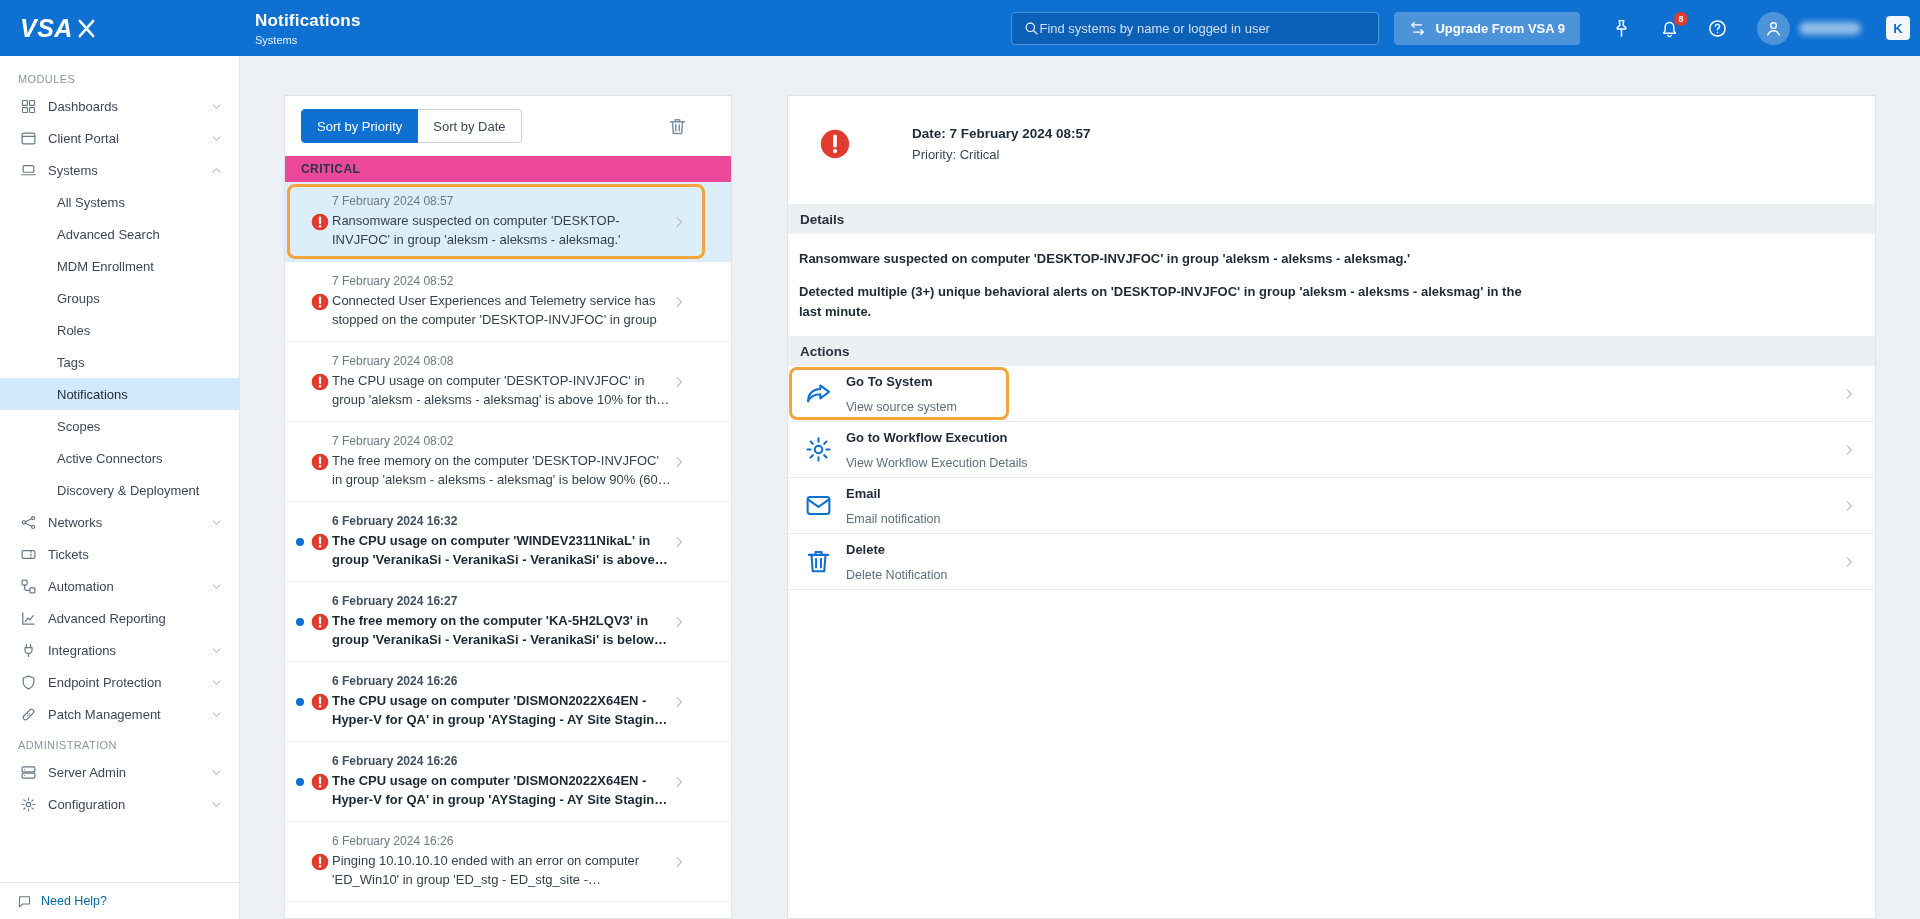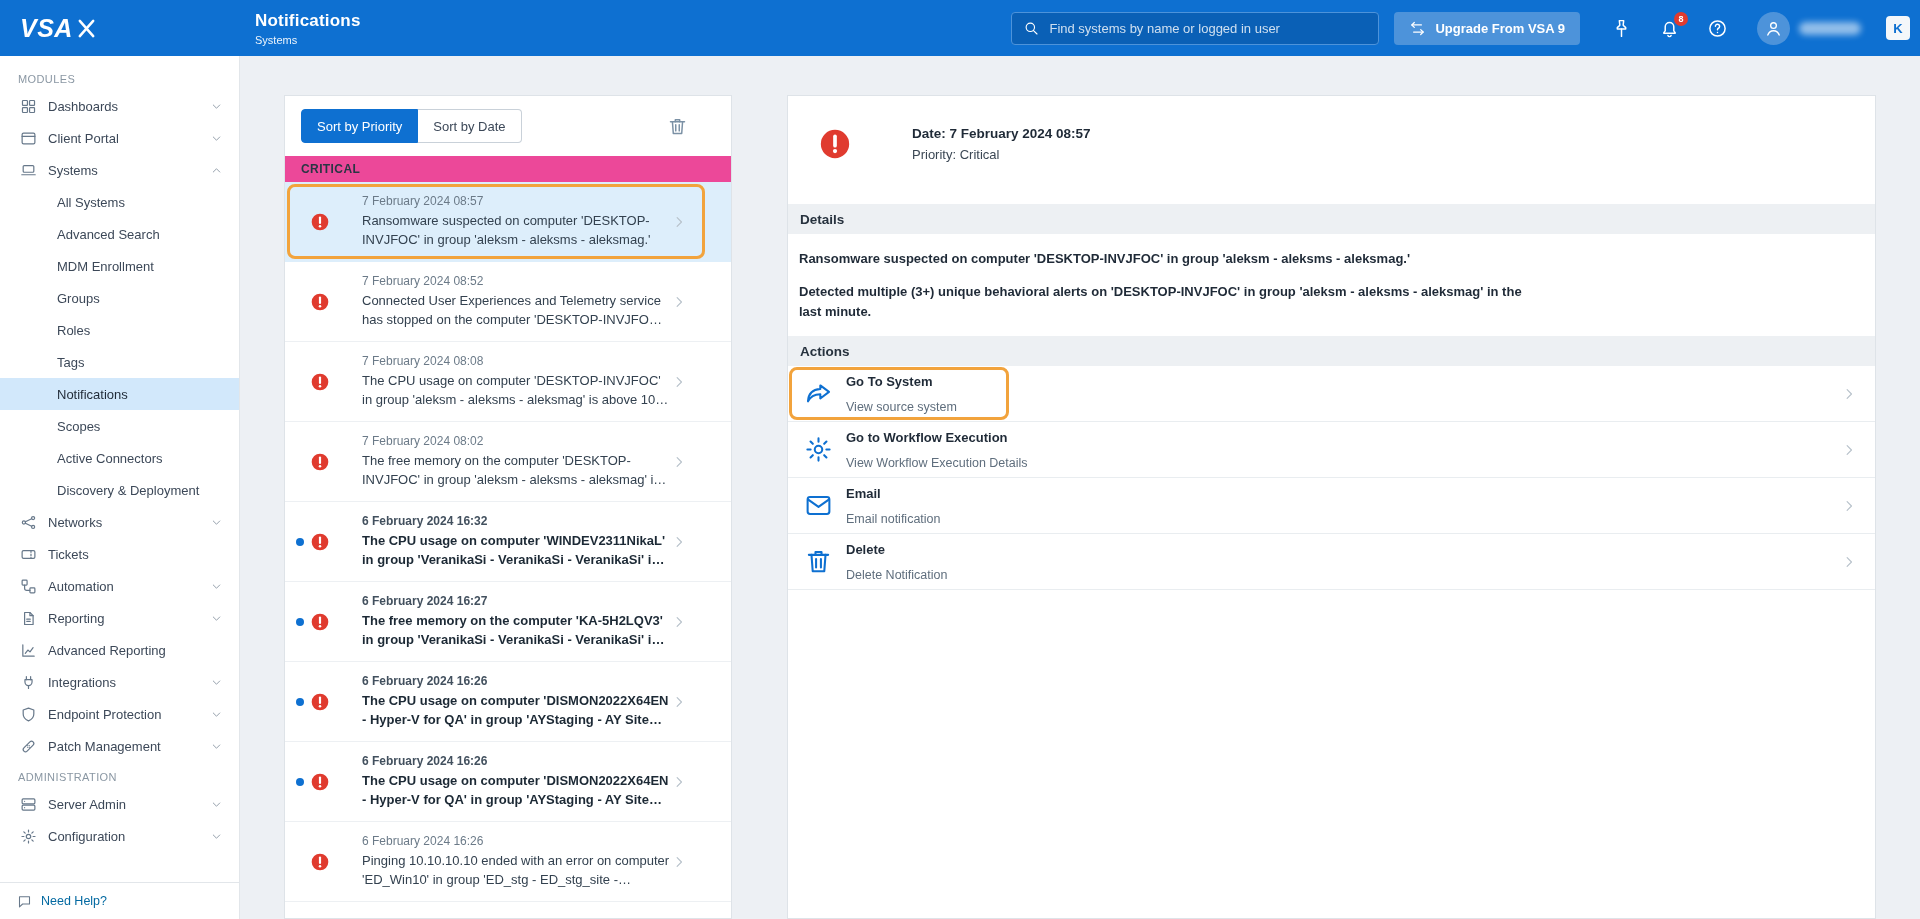--- a/index.html
+++ b/index.html
@@ -10,21 +10,21 @@
 
   
   .topbar{height:56px;background:#0e70d1;display:flex;align-items:center;color:#fff;position:relative;z-index:2}
   .logo-wrap{width:240px;flex-shrink:0;display:flex;align-items:center;padding-left:20px;cursor:pointer}
   .logo-text{font-size:25px;font-weight:700;font-style:italic;letter-spacing:.5px}
   .logo-x{width:23px;height:23px;display:block;margin-left:2px}
   .title-block{margin-left:15px}
   .page-title{font-size:17px;font-weight:700;letter-spacing:.2px}
   .page-subtitle{font-size:11px;margin-top:3px;color:rgba(255,255,255,.92)}
   .topbar-spacer{flex:1}
-  .searchbar{width:368px;height:33px;background:#0a60b6;border:1px solid #4d93da;border-radius:4px;display:flex;align-items:center;gap:10px;padding:0 11px;margin-right:15px}
+  .searchbar{width:368px;height:33px;background:#0a60b6;border:1px solid #4d93da;border-radius:4px;display:flex;align-items:center;gap:0;padding:0 11px;margin-right:15px}
   .searchbar .tic{width:16px;height:16px;color:#fff;flex-shrink:0;display:block}
   .searchbar input{flex:1;min-width:0;background:transparent;border:0;outline:0;color:#fff;font-size:13px}
   .searchbar input::placeholder{color:rgba(255,255,255,.8)}
   .upgrade-btn{height:33px;background:#4d93da;border:0;border-radius:4px;color:#fff;font-size:13px;font-weight:700;display:flex;align-items:center;gap:9px;padding:0 15px;margin-right:31px;cursor:pointer}
   .upgrade-btn .tic{width:17px;height:17px;display:block}
   .top-icons{display:flex;align-items:center;gap:27px;margin-right:29px}
   .top-icon{position:relative;display:block;width:21px;height:21px;color:#fff;cursor:pointer}
   .top-icon .tic{width:21px;height:21px;display:block}
   .badge{position:absolute;top:-6px;right:-8px;min-width:14px;height:14px;padding:0 3px;background:#e03b2f;border-radius:7px;color:#fff;font-size:9px;font-weight:700;display:flex;align-items:center;justify-content:center}
   .avatar{width:33px;height:33px;border-radius:50%;background:#4d93da;display:flex;align-items:center;justify-content:center;cursor:pointer;flex-shrink:0}
@@ -59,21 +59,21 @@
   .seg-btn:last-child{border-radius:0 4px 4px 0;border-left:0}
   .toolbar-spacer{flex:1}
   .trash-btn{width:24px;height:24px;background:none;border:0;color:#7b91a5;cursor:pointer;padding:0;margin-right:26px}
   .trash-btn .tic{width:21px;height:21px;display:block;margin:0 auto}
   .crit-header{height:26px;background:#ec4899;display:flex;align-items:center;padding:0 16px;font-size:12px;font-weight:700;letter-spacing:.4px;color:#2a3644}
   .notif-list{flex:1;overflow:hidden}
   .notif{position:relative;height:80px;display:flex;align-items:center;border-bottom:1px solid #edf0f3;cursor:pointer}
   .dotcol{width:22px;flex-shrink:0;display:flex;justify-content:flex-end;padding-right:3px}
   .dot{width:8px;height:8px;border-radius:50%;background:#0e70d1}
   .alert-ic{width:20px;height:20px;margin-left:3px;color:#e03b2f;flex-shrink:0}
-  .nbody{margin-left:32px;width:366px;min-width:0}
+  .nbody{margin-left:2px;width:366px;min-width:0}
   .ndate{font-size:12px;color:#6b7a88;margin-bottom:4px}
   .nmsg{font-size:13px;line-height:1.45;color:#33414f;display:-webkit-box;-webkit-line-clamp:2;-webkit-box-orient:vertical;overflow:hidden}
   .notif.unread .ndate{font-weight:700;color:#42505e}
   .notif.unread .nmsg{font-weight:700;color:#1c2935}
   .nchev{width:16px;height:16px;color:#b7c1ca;margin-left:auto;margin-right:44px;flex-shrink:0}
   .notif.selected{background:#ddeefb;border-bottom-color:#ddeefb}
   .notif.selected::after{content:"";position:absolute;inset:2px 26px 2px 2px;border:3px solid #f2a33c;border-radius:8px;pointer-events:none}
 
   
   .detail-panel{flex:1;background:#fff;border:1px solid #dee3e8;overflow:hidden;display:flex;flex-direction:column}
@@ -284,35 +284,20 @@
           <span class="nav-label">Automation</span>
           <span class="nav-chev">
             <svg class="ic" viewBox="0 0 24 24" fill="none" stroke="currentColor" stroke-width="1.7" stroke-linecap="round" stroke-linejoin="round" aria-hidden="true">
               <path d="M6 9.2l6 6 6-6"></path>
             </svg>
           </span>
         </div>
         <div class="nav-row">
           <span class="nav-ic">
             <svg class="ic" viewBox="0 0 24 24" fill="none" stroke="currentColor" stroke-width="1.7" stroke-linecap="round" stroke-linejoin="round" aria-hidden="true">
-              <path d="M6.5 3.5h7.5l4.5 4.5v12.5h-12z"></path>
-              <path d="M14 3.5V8h4.5"></path>
-              <path d="M9.5 13h5M9.5 16h5"></path>
-            </svg>
-          </span>
-          <span class="nav-label">Reporting</span>
-          <span class="nav-chev">
-            <svg class="ic" viewBox="0 0 24 24" fill="none" stroke="currentColor" stroke-width="1.7" stroke-linecap="round" stroke-linejoin="round" aria-hidden="true">
-              <path d="M6 9.2l6 6 6-6"></path>
-            </svg>
-          </span>
-        </div>
-        <div class="nav-row">
-          <span class="nav-ic">
-            <svg class="ic" viewBox="0 0 24 24" fill="none" stroke="currentColor" stroke-width="1.7" stroke-linecap="round" stroke-linejoin="round" aria-hidden="true">
               <path d="M4 4v16h16"></path>
               <path d="M7.5 16l3.6-4.6 3 2.5 4.4-5.9"></path>
             </svg>
           </span>
           <span class="nav-label">Advanced Reporting</span>
         </div>
         <div class="nav-row">
           <span class="nav-ic">
             <svg class="ic" viewBox="0 0 24 24" fill="none" stroke="currentColor" stroke-width="1.7" stroke-linecap="round" stroke-linejoin="round" aria-hidden="true">
               <path d="M9 3.5V8M15 3.5V8"></path>

